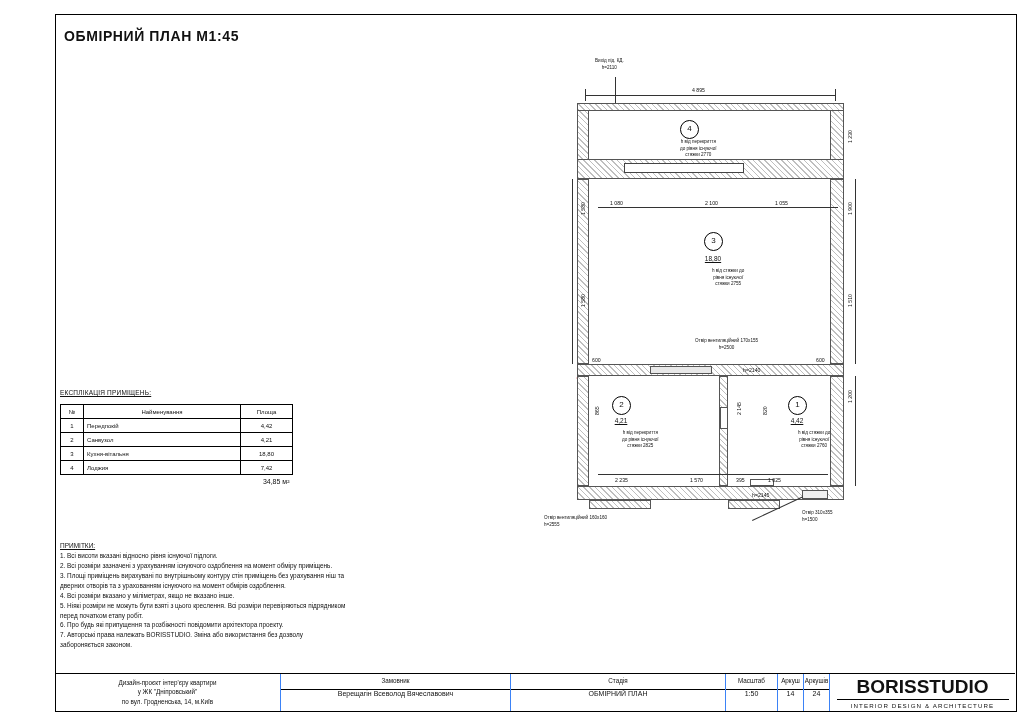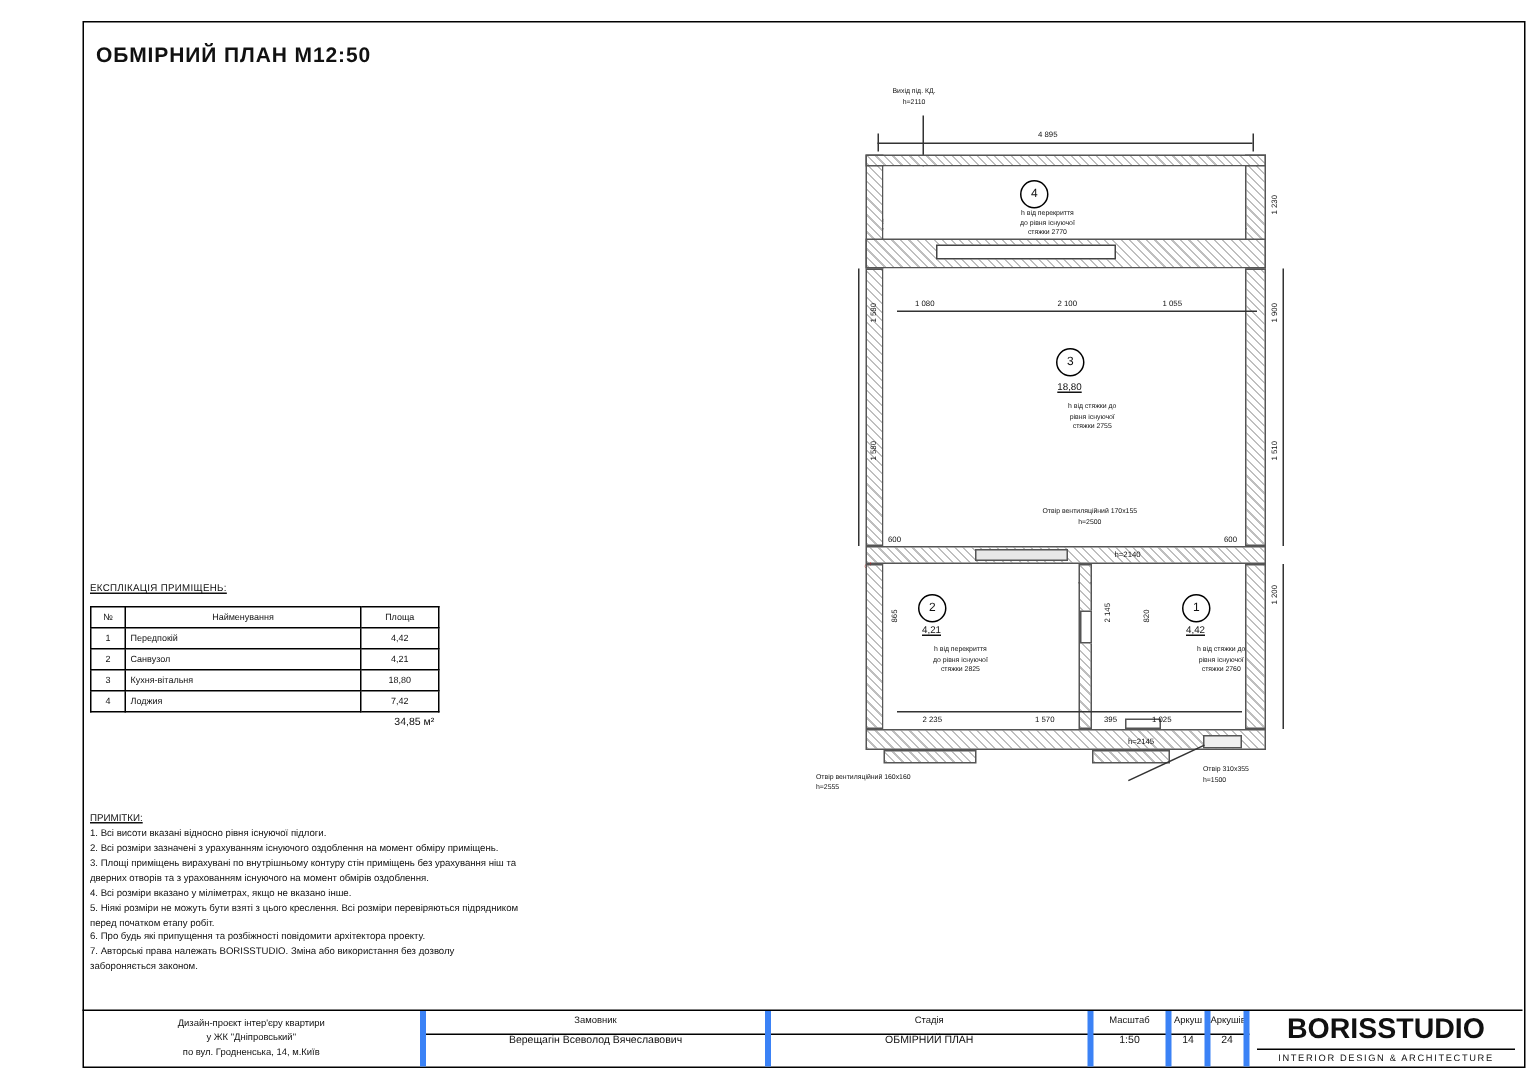--- a/index.html
+++ b/index.html
@@ -20,21 +20,21 @@
   .totrow td.c-no,.totrow td.c-name{border:none;border-top:.6px solid #000;}
   .tot{font-size:7px;text-align:right;padding-right:2px;border:none !important;border-top:.6px solid #000 !important;}
 
   
   .notes-cap{position:absolute;left:60px;top:542px;font-size:6.5px;text-decoration:underline;}
   .notes{position:absolute;left:60px;top:551px;width:470px;font-size:6.4px;line-height:1.55;}
   .notes div{white-space:pre-wrap;}
 
   
   .stamp{position:absolute;left:55px;top:673px;width:960px;height:37px;border-top:1px solid #000;}
-  .stamp .cell{position:absolute;top:0;height:37px;border-left:4px solid #3b82f6;box-sizing:border-box;}
+  .stamp .cell{position:absolute;top:0;height:37px;border-left:1px solid #3b82f6;box-sizing:border-box;}
   .stamp .txt{font-size:6.3px;text-align:center;line-height:1.5;}
   .stamp .hdr{font-size:6.3px;text-align:center;padding-top:3px;}
   .stamp .val{font-size:7px;text-align:center;}
   .sep{position:absolute;height:1px;background:#000;}
   .logo{position:absolute;right:0;top:0;width:186px;height:37px;text-align:center;}
   .logo .b1{font-size:19px;font-weight:700;letter-spacing:0px;line-height:22px;padding-top:2px;}
   .logo .b2{font-size:6.2px;letter-spacing:1.1px;}
   .logo .rule{width:172px;height:1px;background:#000;margin:1px auto 2px;}
 
   
@@ -53,21 +53,21 @@
   .win{position:absolute;background:#fff;border:.6px solid #444;box-sizing:border-box;}
   .redmark{position:absolute;color:#d41b1b;font-size:6px;}
   .arrow{position:absolute;background:#333;height:.6px;transform-origin:0 0;}
 </style>
 </head>
 <body>
 
 <div id="sheet">
 
   <div class="frame"></div>
-  <div class="title">ОБМІРНИЙ ПЛАН М12:50</div>
+  <div class="title">ОБМІРНИЙ ПЛАН М1:45</div>
 
   <div class="expl-cap">ЕКСПЛІКАЦІЯ ПРИМІЩЕНЬ:</div>
   <table class="expl">
     <tbody>
         <tr>
       <th class="c-no">№</th>
       <th class="c-name">Найменування</th>
       <th class="c-area">Площа</th>
     </tr>
     <tr>

